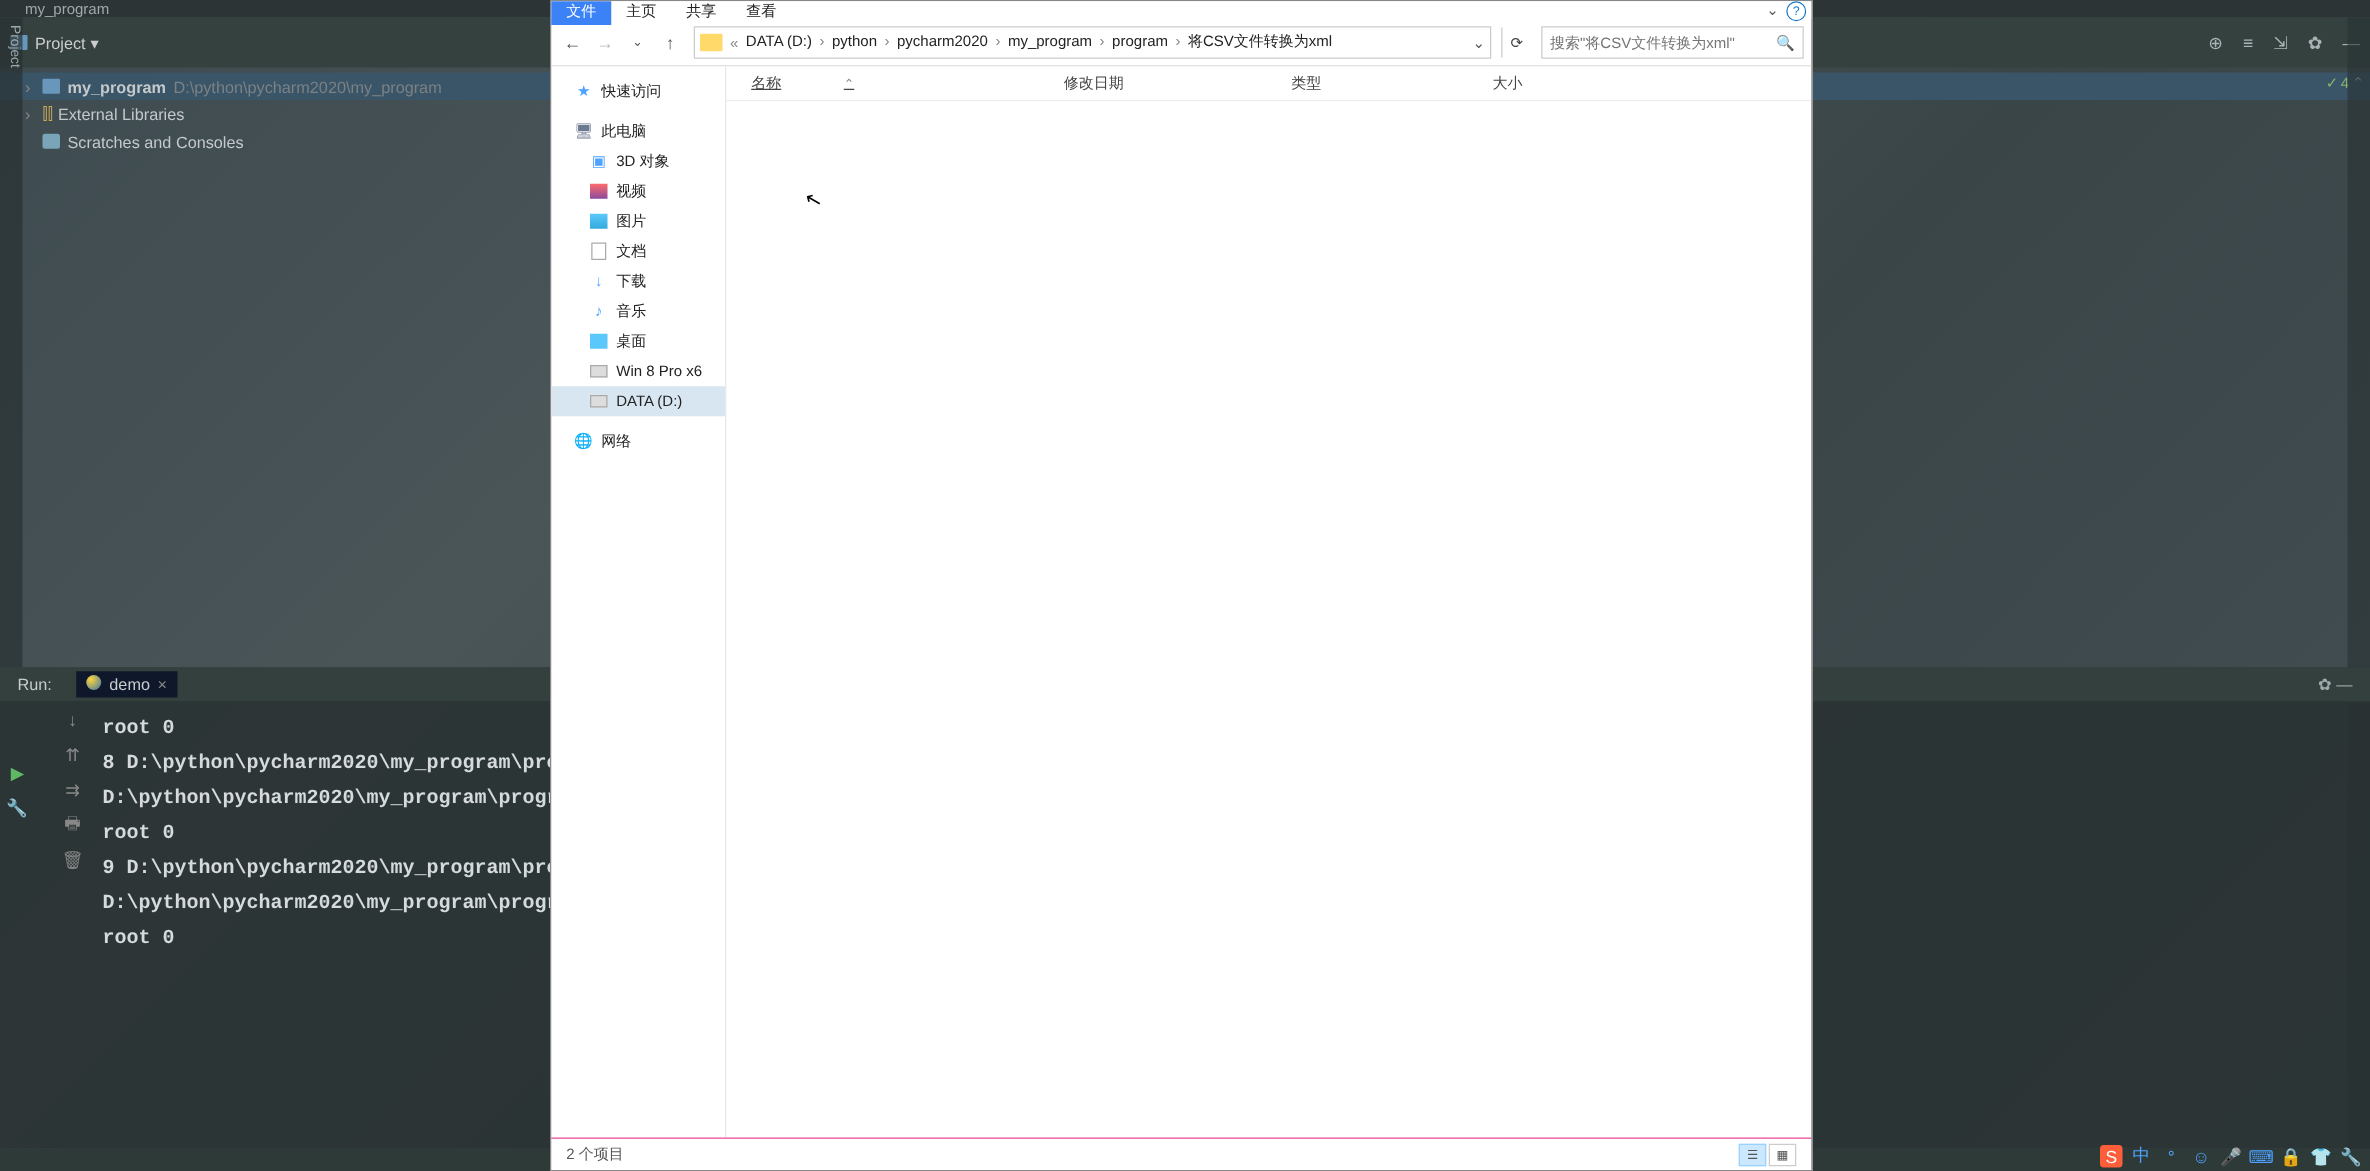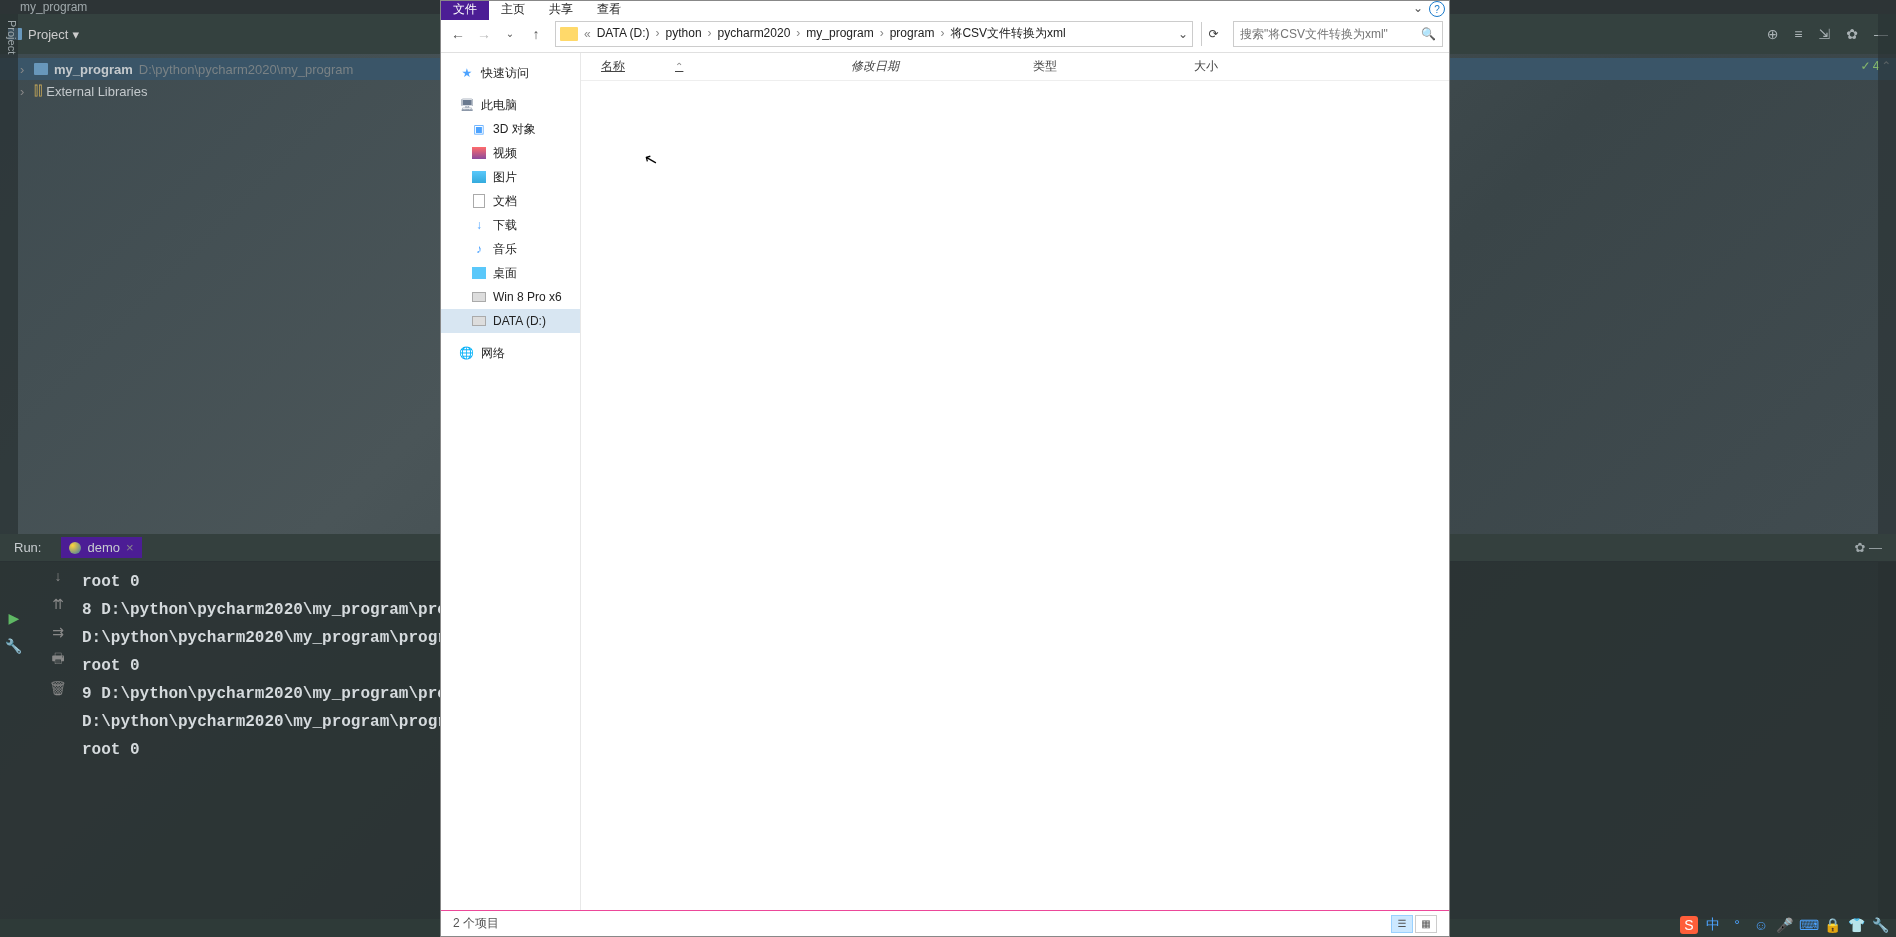--- a/index.html
+++ b/index.html
@@ -20,35 +20,35 @@
 .pc-tree-path { color: #7a8285; margin-left: 6px; }
 .pc-lib-icon { color: #c5a85a; margin-right: 4px; }
 .pc-scratch-icon { width: 14px; height: 12px; background: #7aa5b8; border-radius: 2px; margin-right: 6px; }
 
 .pc-side-left { position: absolute; left: 0; top: 14px; width: 18px; height: 520px; background: rgba(40,48,50,0.7); writing-mode: vertical-rl; color: #9fa8ab; font-size: 11px; padding-top: 6px; text-align: left; }
 .pc-side-right { position: absolute; right: 0; top: 14px; width: 18px; bottom: 0; background: rgba(40,48,50,0.6); }
 .pc-side-check { position: absolute; right: 0; top: 56px; width: 40px; height: 20px; color: #85b86b; font-size: 12px; display:flex; align-items:center; justify-content:center; gap:2px;}
 
 .pc-run { position: absolute; left: 0; right: 0; top: 534px; bottom: 18px; background: rgba(40,48,48,0.85); color: #c8cdd0; }
 .pc-run-hdr { height: 28px; display: flex; align-items: center; padding: 0 14px; background: #34403e; font-size: 13px; border-bottom: 1px solid #2a3234; }
-.pc-run-tab { display: flex; align-items: center; gap: 6px; margin-left: 20px; background: #4c1d95; padding: 3px 8px; }
+.pc-run-tab { display: flex; gap: 6px; margin-left: 20px; background: #0f172a; padding: 3px 8px; }
 .pc-py-dot { width: 12px; height: 12px; border-radius: 50%; background: radial-gradient(circle at 30% 30%, #ffd43b, #3776ab); }
 .pc-run-gear { margin-left: auto; color: #9fa8ab; }
 .pc-run-body { display: flex; height: calc(100% - 28px); }
 .pc-run-tool { width: 72px; padding: 6px 0; display: flex; flex-direction: column; align-items: center; gap: 8px; }
 .pc-run-tool .col1 { display:flex; flex-direction:column; gap:10px; align-items:center; }
 .pc-tool-icon { width: 16px; height: 16px; display:flex; align-items:center; justify-content:center; font-size: 14px; }
 .pc-run-out { font-family: "Consolas","Courier New",monospace; font-size: 16px; white-space: pre; padding: 6px 10px; line-height: 28px; color: #d5dadd; font-weight: bold; }
 .pc-status { position:absolute; bottom:0; left:0; right:0; height:18px; background:#2e3a38;}
 
 
 .explorer { position: absolute; left: 440px; top: 0; right: 0; bottom: 0; width: 1010px; background: #fff; border: 1px solid #888; display: flex; flex-direction: column; font-size: 12px; color: #222; }
 .ex-menu { height: 14px; background: #fff; display: flex; align-items: flex-start; }
 .ex-tab { padding: 0px 12px 2px; font-size: 12px; }
-.ex-tab.active { background: #4c1d95; color: #fff; }
+.ex-tab.active { background: #3b82f6; color: #fff; }
 .ex-help { margin-left: auto; display:flex; gap:6px; padding-right:4px;}
 .ex-help-q { width:16px; height:16px; border:1px solid #1979ca; color:#1979ca; border-radius:50%; font-size:10px; display:flex;align-items:center;justify-content:center;}
 
 .ex-nav { height: 38px; border-bottom: 1px solid #e0e0e0; display: flex; align-items: center; padding: 0 6px; gap: 4px; }
 .ex-nav-btn { width: 22px; height: 22px; display: flex; align-items: center; justify-content: center; color: #555; font-size: 14px; }
 .ex-nav-btn.disabled { color: #bbb; }
 .ex-addr { flex: 1; height: 26px; border: 1px solid #ccc; display: flex; align-items: center; padding: 0 4px; margin: 0 4px; font-size: 12px; }
 .ex-folder-ico { width: 18px; height: 14px; background: #ffd96a; border-radius: 1px; margin-right: 4px; }
 .ex-crumb { padding: 0 4px; white-space:nowrap;}
 .ex-crumb-sep { color: #888; padding: 0 2px; }
@@ -73,21 +73,21 @@
 .ico-doc { background: #fff; border:1px solid #aaa; width:12px; height:14px; }
 .ico-dl { color: #4da3ff; }
 .ico-mus { color: #4da3ff; }
 .ico-desk { background: #5ac8fa; width:14px; height:12px; }
 .ico-drive { background: #ddd; border:1px solid #aaa; width:14px; height:10px; }
 .ico-net { color: #4da3ff; }
 
 .ex-files { flex: 1; display: flex; flex-direction: column; }
 .ex-cols { display: flex; height: 28px; align-items: center; border-bottom: 1px solid #eee; color: #444; font-size: 12px; }
 .ex-col-name { width: 270px; padding-left: 20px; text-decoration: underline; }
-.ex-col-date { width: 150px; font-style: italic; }
+.ex-col-date { width: 150px; }
 .ex-col-type { width: 125px; margin-left: 32px; }
 .ex-col-size { width: 60px; text-align: right; }
 .ex-sort { color: #888; font-size: 10px; padding-left:50px;}
 .ex-row { display: flex; height: 22px; align-items: center; font-size: 12px; }
 .ex-row.sel { background: #cce8ff; border:1px solid #99d1ff; }
 .ex-cell-name { width: 270px; padding-left: 10px; display: flex; align-items: center; gap: 6px; }
 .ex-file-folder { width: 16px; height: 13px; background: #ffd96a; border-radius: 1px; }
 .ex-file-pc { width: 14px; height: 14px; background: #000; color: #e9d36c; font-size: 8px; font-weight: bold; display:flex;align-items:center;justify-content:center; }
 .ex-cell-date { width: 150px; color: #555; }
 .ex-cell-type { width: 125px; color: #555; }
@@ -131,20 +131,25 @@
     <div class="pc-tree-row sel">
       <span class="pc-tree-arrow">›</span>
       <span class="pc-folder-icon"></span>
       <b>my_program</b>
       <span class="pc-tree-path">D:\python\pycharm2020\my_program</span>
     </div>
     <div class="pc-tree-row">
       <span class="pc-tree-arrow">›</span>
       <span class="pc-lib-icon">⫿⫿</span>
       <span>External Libraries</span>
+    </div>
+    <div class="pc-tree-row">
+      <span class="pc-tree-arrow"></span>
+      <span class="pc-scratch-icon"></span>
+      <span>Scratches and Consoles</span>
     </div>
   </div>
 
   <div class="pc-side-check">
     <span>✓</span>
     <span>4</span>
     <span style="color:#9fa8ab;">⌃</span>
   </div>
   <div class="pc-side-right"></div>
 

